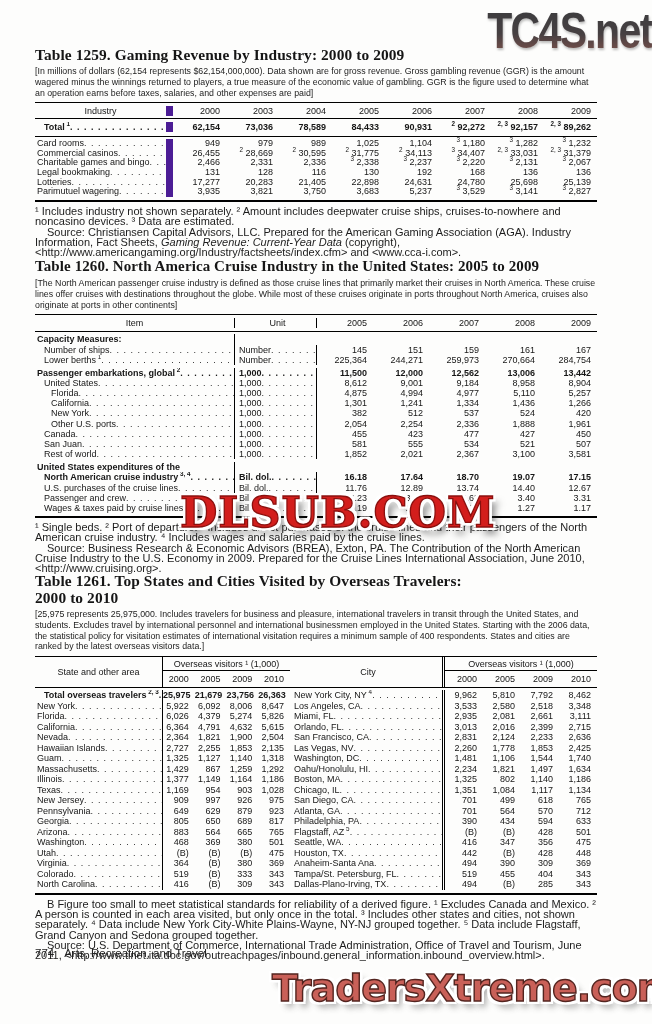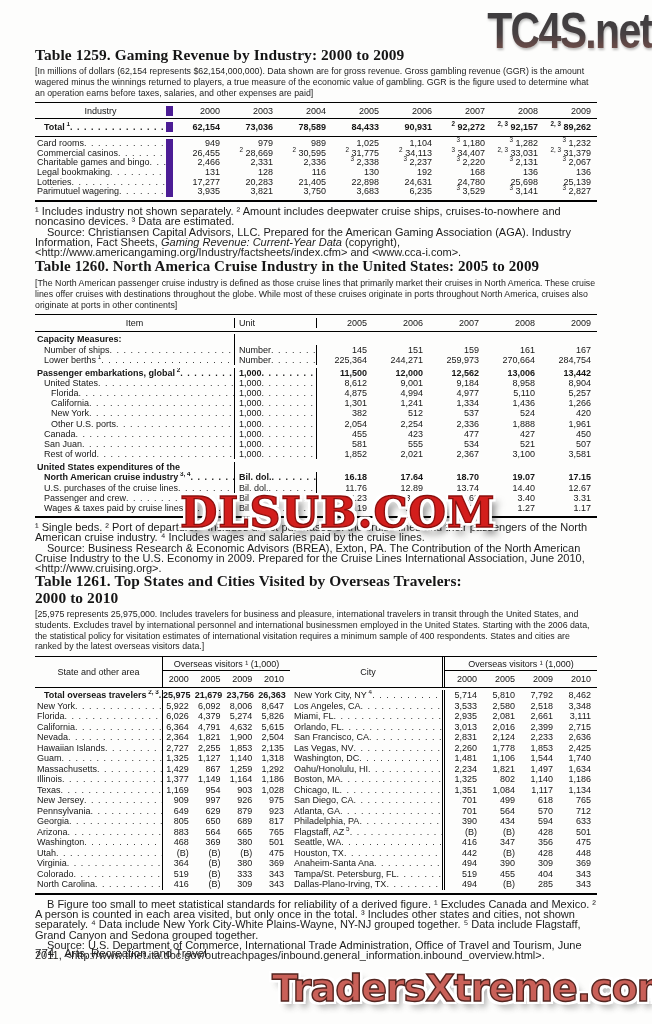--- a/index.html
+++ b/index.html
@@ -179,40 +179,40 @@
           </div>
           <div class="row brow">
             <div class="c lblflex lblcol">
               <span>Parimutuel wagering</span>
               <span class="dots"></span>
             </div>
             <span class="c ycol num">3,935</span>
             <span class="c ycol num">3,821</span>
             <span class="c ycol num">3,750</span>
             <span class="c ycol num">3,683</span>
-            <span class="c ycol num">6,235</span>
+            <span class="c ycol num">5,237</span>
             <span class="c ycol num"><sup>3</sup> 3,529</span>
             <span class="c ycol num"><sup>3</sup> 3,141</span>
             <span class="c ycol num"><sup>3</sup> 2,827</span>
           </div>
         </div>
     </div>
     <div class="fnote">
       <span>¹ Includes industry not shown separately. ² Amount includes deepwater cruise ships, cruises-to-nowhere and noncasino devices. ³ Data are estimated.</span>
       <span class="src"><span>Source: Christiansen Capital Advisors, LLC. Prepared for the American Gaming Association (AGA). Industry Information, Fact Sheets, </span><span class="fi">Gaming Revenue: Current-Year Data</span><span> (copyright), &lt;http://www.americangaming.org/Industry/factsheets/index.cfm&gt; and &lt;www.cca-i.com&gt;.</span></span>
     </div>
   </div>
 
   <div class="sec" style="top:258px">
     <div class="ttl" style="font-size:15px">Table 1260. North America Cruise Industry in the United States: 2005 to 2009</div>
     <div class="intro">[The North American passenger cruise industry is defined as those cruise lines that primarily market their cruises in North America. These cruise lines offer cruises with destinations throughout the globe. While most of these cruises originate in ports throughout North America, cruises also originate at ports in other continents]</div>
     <div class="tbl" id="t1260">
       <div class="row hdrrow">
         <div class="c itemcol" style="text-align:center">Item</div>
-        <div class="c unitcol" style="text-align:left">Unit</div>
+        <div class="c unitcol" style="text-align:center">Unit</div>
         <div id="t1260-years" style="display:flex">
             <span class="c ycol num">2005</span>
             <span class="c ycol num">2006</span>
             <span class="c ycol num">2007</span>
             <span class="c ycol num">2008</span>
             <span class="c ycol num">2009</span>
           </div>
       </div>
       <div class="body" id="t1260-body">
           <div class="row brow">
@@ -496,21 +496,21 @@
               <span class="dots bold"></span>
             </div>
             <span class="c y32 num bold">25,975</span>
             <span class="c y32 num bold">21,679</span>
             <span class="c y32 num bold">23,756</span>
             <span class="c y32 num bold">26,363</span>
             <div class="c lblflex citycol">
               <span>New York City, NY<sup> 4</sup></span>
               <span class="dots"></span>
             </div>
-            <span class="c y38 num">5,714</span>
+            <span class="c y38 num">9,962</span>
             <span class="c y38 num">5,810</span>
             <span class="c y38 num">7,792</span>
             <span class="c y38 num">8,462</span>
           </div>
           <div class="row brow">
             <div class="c lblflex statecol">
               <span>New York</span>
               <span class="dots"></span>
             </div>
             <span class="c y32 num">5,922</span>

